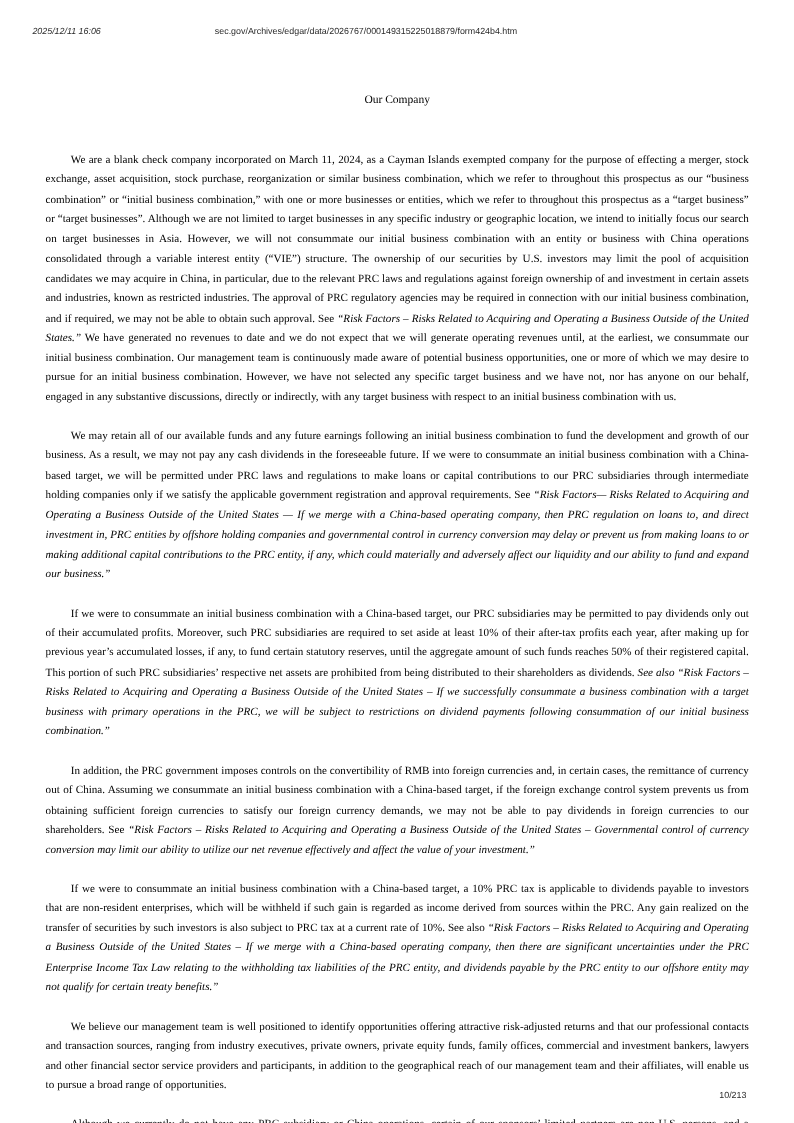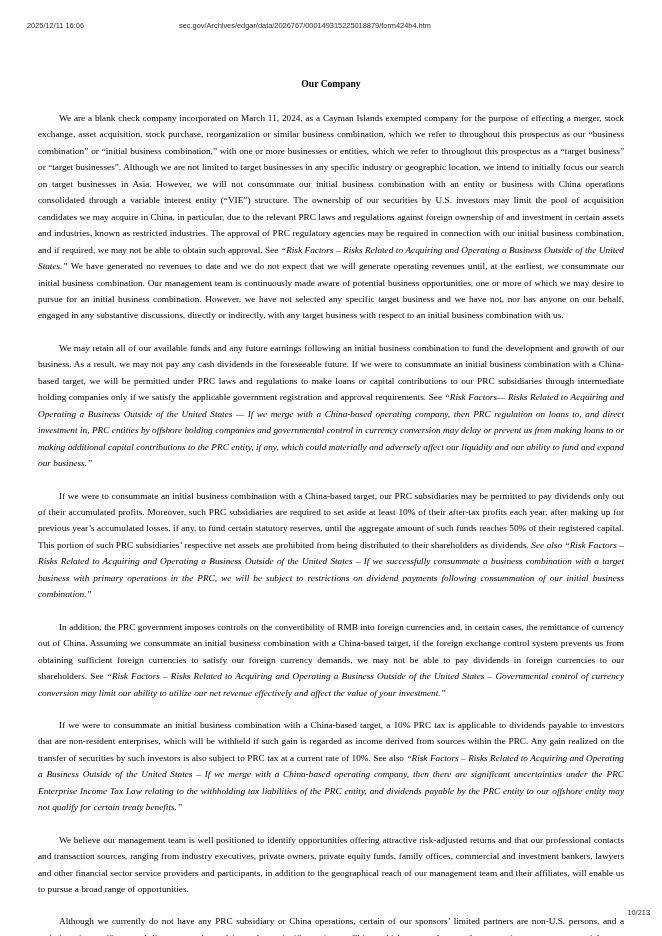--- a/index.html
+++ b/index.html
@@ -26,31 +26,32 @@
     color: #2b2b2b;
     white-space: nowrap;
   }
   #print-header { top: 21px; height: 12px; }
   #print-footer { top: 908px; height: 12px; }
 
   .chrome-left {
     position: absolute;
     left: 27px;
     top: 0;
+    font-style: italic;
   }
   .chrome-center {
     position: absolute;
     left: 0;
     width: 610px;
     text-align: center;
     top: 0;
   }
   .chrome-right {
     position: absolute;
-    right: 12px;
+    right: 40px;
     top: 0;
     margin-left: 10px;
   }
 
   
   #document-page {
     position: absolute;
     left: 38px;
     top: 55px;
     width: 586px;
@@ -60,40 +61,40 @@
     font-size: 9.6px;
     font-weight: bold;
     text-align: center;
     margin: 0 0 0 0;
     padding: 0;
     line-height: 13px;
     letter-spacing: 0.15px;
   }
   h2.doc-subtitle {
     font-size: 9.6px;
-    font-weight: bold;
+    font-weight: normal;
     text-align: center;
     margin: 22px 0 0 0;
     padding: 0;
     line-height: 13px;
   }
 
   p.doc-para {
     font-size: 9.25px;
     line-height: 16.45px;
     text-align: justify;
     text-justify: inter-word;
     margin: 16px 0 0 0;
     padding: 0;
     text-indent: 21px;
     hyphens: none;
     word-spacing: 0.1px;
   }
   p.doc-para.first-para {
-    margin-top: 20px;
+    margin-top: 36px;
   }
   p.doc-para em {
     font-style: italic;
   }
   
   #paragraph-7 {
     margin-bottom: 0;
   }
 </style>
 </head>

